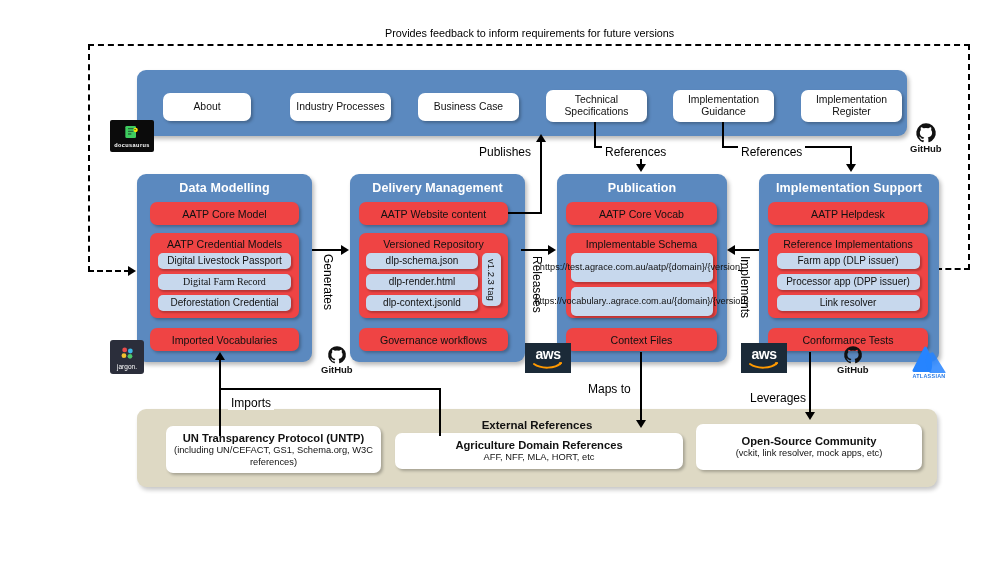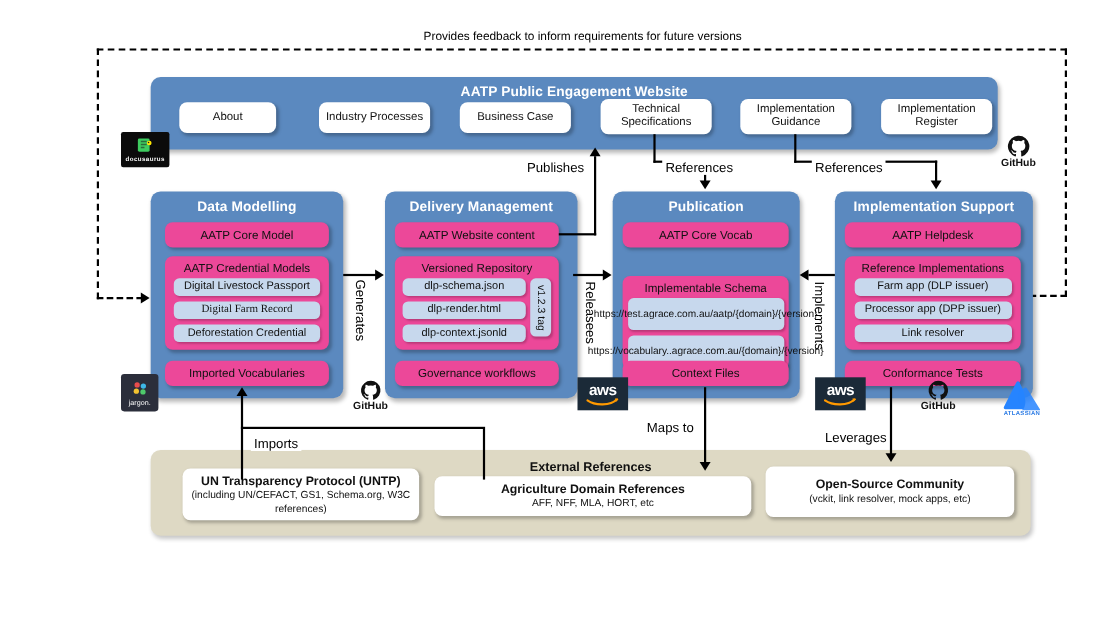--- a/index.html
+++ b/index.html
@@ -11,21 +11,21 @@
   
   .abs{position:absolute;box-sizing:border-box;}
 
   
   .panel{background:#5b89bf;border-radius:9px;
          box-shadow:2px 3px 4px rgba(0,0,0,.28);}
   .panel-title{color:#ffffff;font-weight:bold;font-size:12.5px;
                text-align:center;width:100%;letter-spacing:.1px;}
 
   
-  .card{background:#ec4899;border-radius:7px;
+  .card{background:#ef4444;border-radius:7px;
         box-shadow:2px 2px 3px rgba(0,0,0,.25);
         display:flex;align-items:center;justify-content:center;
         text-align:center;font-size:10.6px;color:#111;}
   .card.stack{display:block;padding-top:5px;}
   .card-head{font-size:10.6px;color:#111;text-align:center;margin-bottom:3px;}
 
   
   .chip{background:#c7d8ed;border-radius:5px;
         box-shadow:1.5px 1.5px 2px rgba(0,0,0,.22);
         font-size:10px;color:#111;text-align:center;
@@ -95,21 +95,20 @@
   <div class="dash-h abs" style="left:88px;top:44px;width:882px;"></div>
   <div class="dash-v abs" style="left:88px;top:44px;height:228px;"></div>
   <div class="dash-h abs" style="left:88px;top:270px;width:42px;"></div>
   <div class="arr right abs" style="left:128px;top:266px;"></div>
   <div class="dash-v abs" style="left:968px;top:44px;height:226px;"></div>
   <div class="dash-h abs" style="left:936px;top:268px;width:34px;"></div>
 
   <div class="abs toplbl" style="left:381px;top:27px;background:#fff;padding:0 4px;">Provides feedback to inform requirements for future versions</div>
 
   <div class="web-panel abs" style="left:137px;top:70px;width:770px;height:66px;"></div>
-  <div class="abs panel-title" style="left:137px;top:76px;width:770px;">AATP Public Engagement Website</div>
 
   <div class="tabcard abs" style="left:163px;top:93px;width:88px;height:28px;">
     <span>About</span>
   </div>
   <div class="tabcard abs" style="left:418px;top:93px;width:101px;height:28px;">
     <span>Business Case</span>
   </div>
   <div class="tabcard abs" style="left:290px;top:93px;width:101px;height:28px;">
     <span>Industry Processes</span>
   </div>
@@ -181,21 +180,21 @@
     <span>Governance workflows</span>
   </div>
 
   <div class="panel abs" style="left:557px;top:174px;width:170px;height:188px;"></div>
   <div class="abs panel-title" style="left:557px;top:181px;width:170px;">Publication</div>
 
   <div class="card abs" style="left:566px;top:202px;width:151px;height:23px;">
     <span>AATP Core Vocab</span>
   </div>
 
-  <div class="card stack abs" style="left:566px;top:251px;width:151px;height:85px;">
+  <div class="card stack abs" style="left:566px;top:233px;width:151px;height:85px;">
     <div class="card-head">Implementable Schema</div>
     <div class="chip url" style="width:136px;height:25px;">
       <span>https://test.agrace.com.au/aatp/{domain}/{version}</span>
     </div>
     <div class="chip url" style="width:136px;height:25px;">
       <span>https://vocabulary..agrace.com.au/{domain}/{version}</span>
     </div>
   </div>
 
   <div class="card abs" style="left:566px;top:328px;width:151px;height:23px;">

